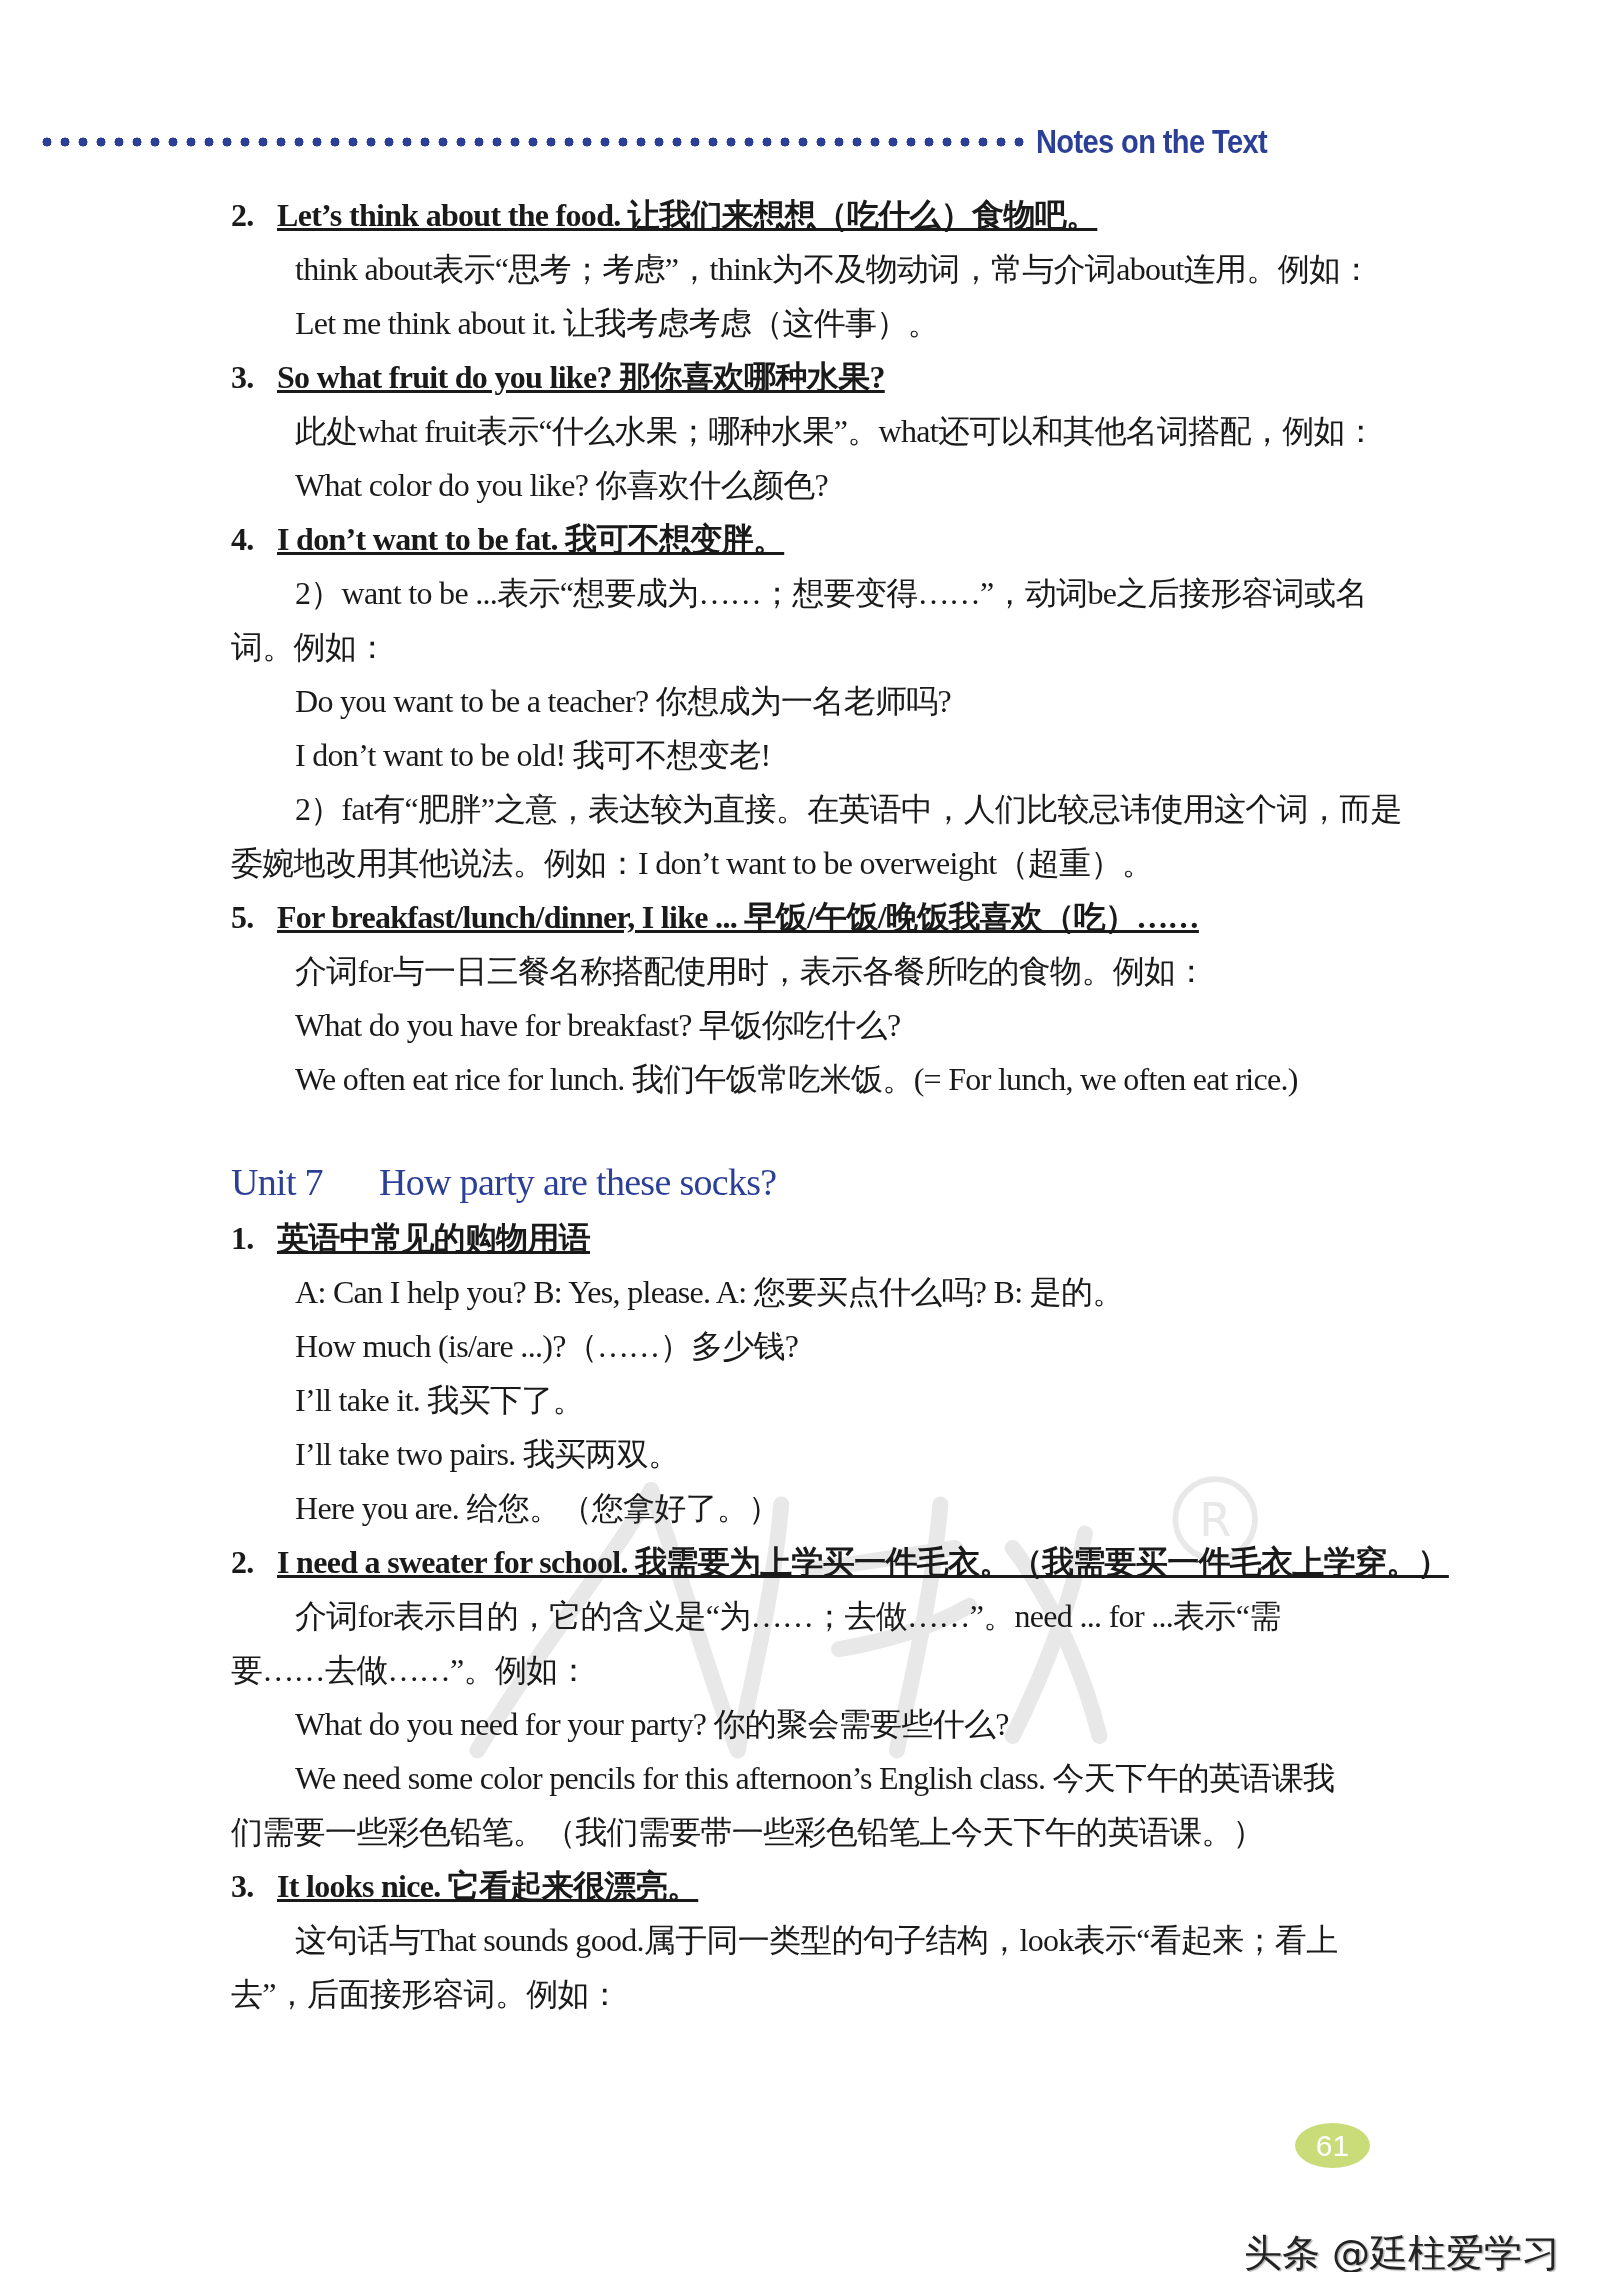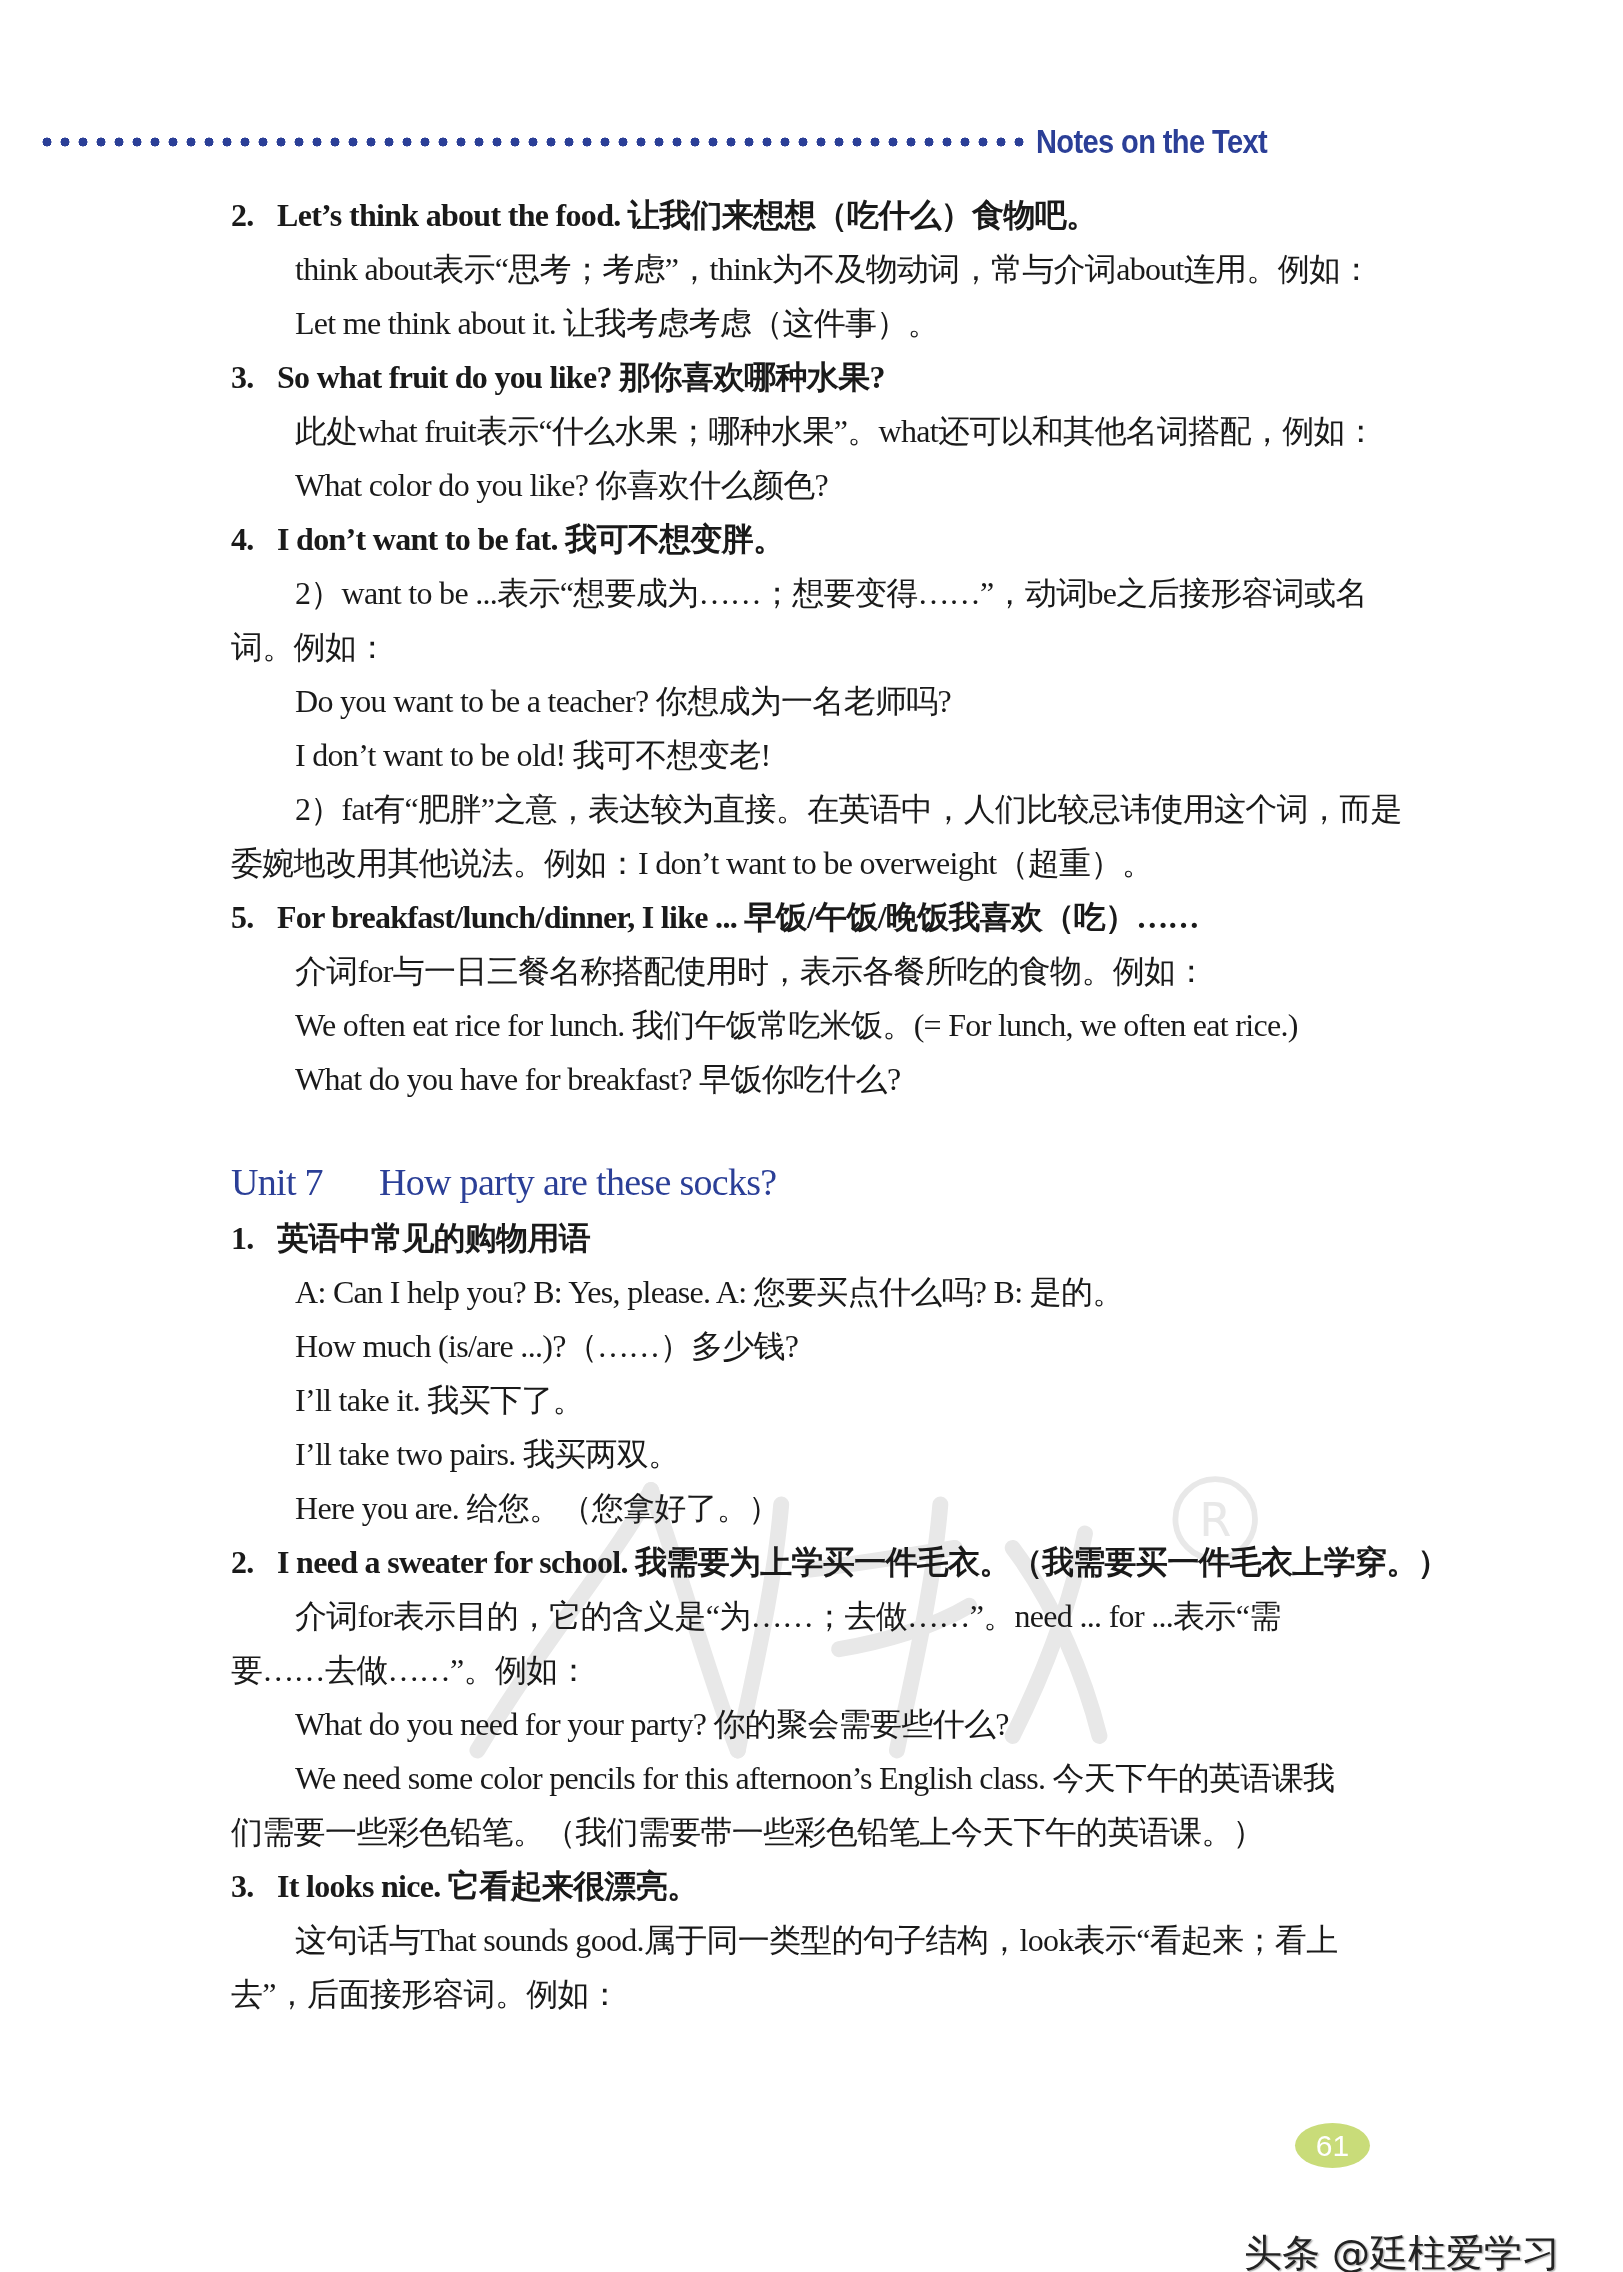--- a/index.html
+++ b/index.html
@@ -26,21 +26,21 @@
     font-weight: bold; font-size: 33px; color: #2b3f97;
     letter-spacing: -0.7px; transform: scaleX(0.88); transform-origin: left center;
     white-space: nowrap; margin-left: 8.7px; width: 289px;
   }
   .content { position: absolute; left: 231px; top: 188px; width: 1230px; }
   .line {
     font-size: 32px; line-height: 54px; height: 54px; white-space: nowrap;
     letter-spacing: -0.7px;
   }
   .line.indent { padding-left: 64px; }
-  .line.heading { font-weight: bold; }
+  .line.heading { font-weight: bold; text-decoration: underline; }
   .num { display: inline-block; width: 46px; font-weight: bold; }
   .unit-title {
     color: #2b3f97; font-size: 38px; line-height: 58px; height: 58px;
     margin-top: 47px; letter-spacing: -0.7px; white-space: nowrap;
   }
   .unit-title .unit-num { display: inline-block; width: 148px; }
   .watermark {
     position: absolute; left: 434px; top: 1461px; width: 868px; height: 304px;
     pointer-events: none;
   }
@@ -101,22 +101,22 @@
   <div class="line">词。例如：</div>
   <div class="line indent">Do you want to be a teacher? 你想成为一名老师吗?</div>
   <div class="line indent">I don’t want to be old! 我可不想变老!</div>
   <div class="line indent">2）fat有“肥胖”之意，表达较为直接。在英语中，人们比较忌讳使用这个词，而是</div>
   <div class="line">委婉地改用其他说法。例如：I don’t want to be overweight（超重）。</div>
 
   <div class="line heading">
     <span class="num">5.</span><span>For breakfast/lunch/dinner, I like ... 早饭/午饭/晚饭我喜欢（吃）……</span>
   </div>
   <div class="line indent">介词for与一日三餐名称搭配使用时，表示各餐所吃的食物。例如：</div>
+  <div class="line indent">What do you have for breakfast? 早饭你吃什么?</div>
   <div class="line indent">We often eat rice for lunch. 我们午饭常吃米饭。(= For lunch, we often eat rice.)</div>
-  <div class="line indent">What do you have for breakfast? 早饭你吃什么?</div>
 
   <div class="unit-title">
     <span class="unit-num">Unit 7</span><span>How party are these socks?</span>
   </div>
 
   <div class="line heading">
     <span class="num">1.</span><span>英语中常见的购物用语</span>
   </div>
   <div class="line indent">A: Can I help you? B: Yes, please.  A: 您要买点什么吗? B: 是的。</div>
   <div class="line indent">How much (is/are ...)?（……）多少钱?</div>

